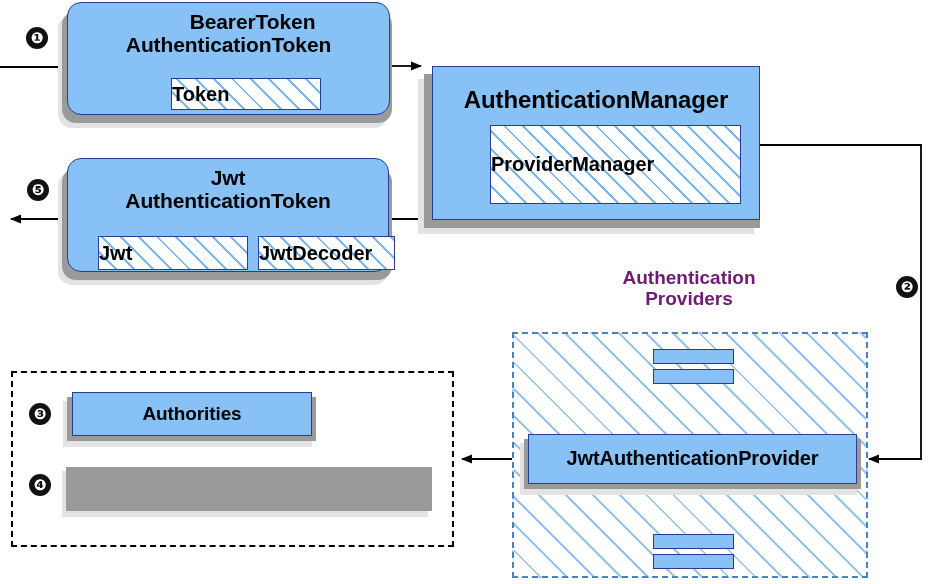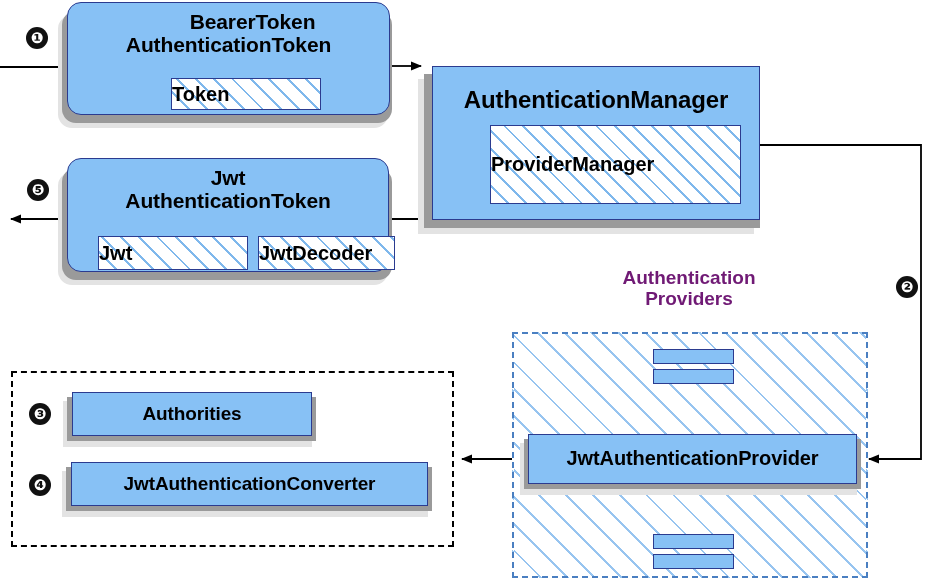--- a/index.html
+++ b/index.html
@@ -196,23 +196,20 @@
   <div class="dotted-region" style="left:11px; top:371px; width:443px; height:176px;"></div>
 
   <div class="shadow-b" style="left:63px; top:401px; width:249px; height:46px;"></div>
   <div class="shadow-a" style="left:67px; top:397px; width:249px; height:44px;"></div>
   <div class="node" style="left:72px; top:392px; width:240px; height:44px; justify-content:center;">
     <div class="node-title" style="font-size:19px;">Authorities</div>
   </div>
 
   <div class="shadow-b" style="left:62px; top:471px; width:366px; height:46px;"></div>
   <div class="shadow-a" style="left:66px; top:467px; width:366px; height:44px;"></div>
-  <div class="node" style="left:71px; top:462px; width:357px; height:44px; justify-content:center;">
-    <div class="node-title" style="font-size:19px;">JwtAuthenticationConverter</div>
-  </div>
 
   <div class="shadow-b" style="left:418px; top:79px; width:336px; height:155px;"></div>
   <div class="shadow-a" style="left:424px; top:74px; width:336px; height:154px;"></div>
   <div class="node" style="left:432px; top:66px; width:328px; height:154px;">
     <div class="node-title" style="font-size:24px; margin-top:20px;">AuthenticationManager</div>
   </div>
   <div class="hatch" style="left:470px; top:125px; width:251px; height:79px; font-size:20px;">
     <span>ProviderManager</span>
   </div>
 

